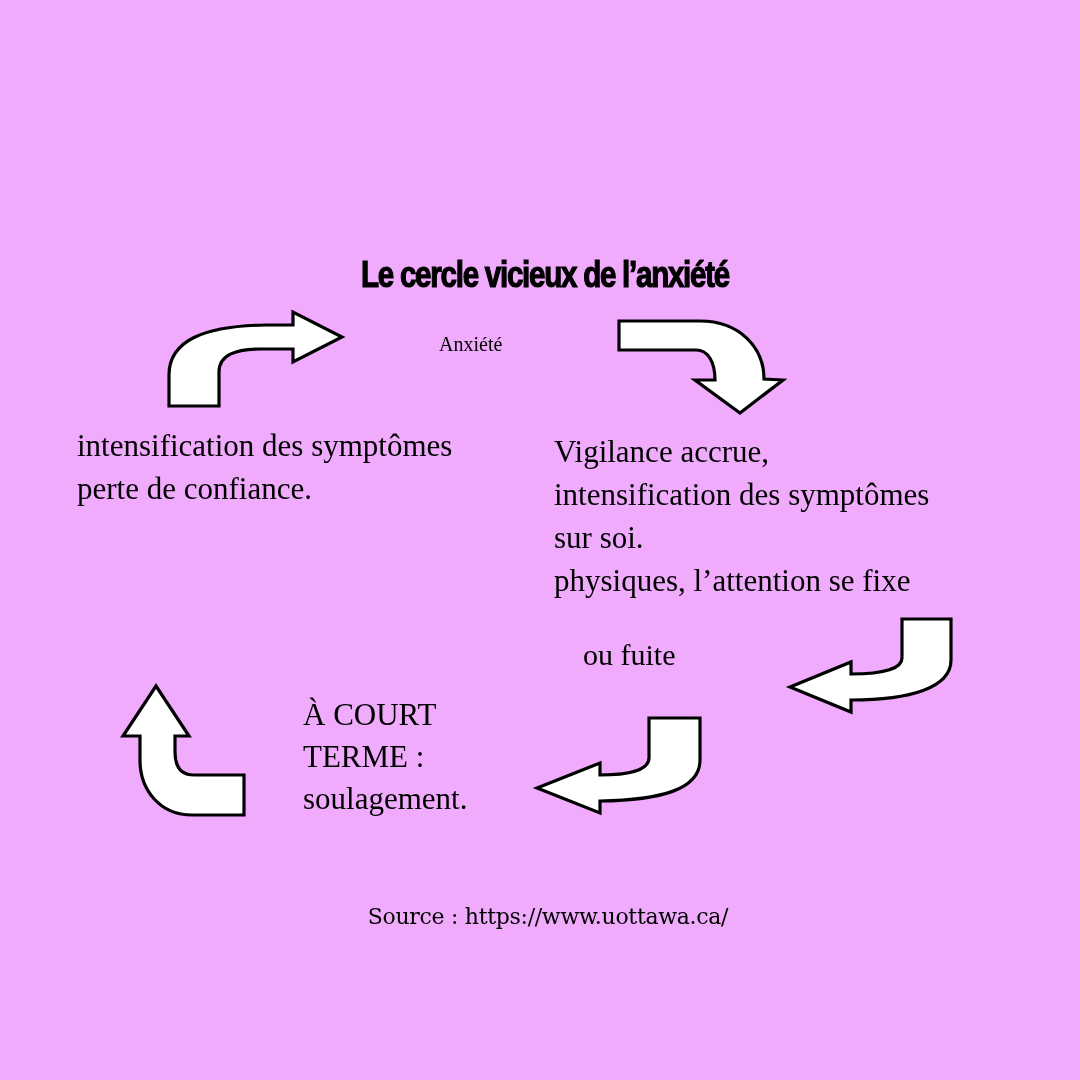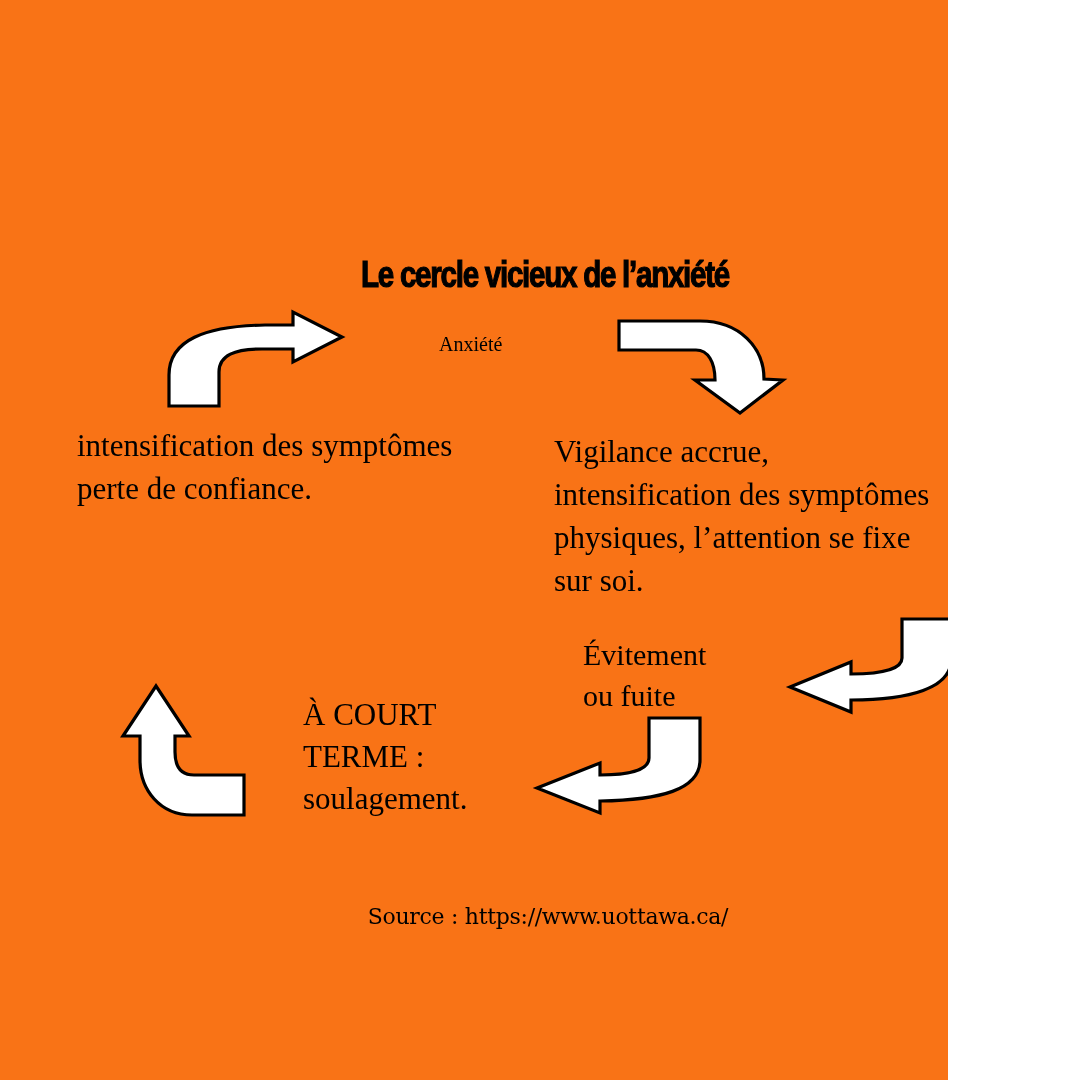--- a/index.html
+++ b/index.html
@@ -2,23 +2,23 @@
 <html><head>
   <meta charset="utf-8">
   <style>
     html, body {
       margin: 0;
       padding: 0;
       background: #ffffff;
     }
     #canvas {
       position: relative;
-      width: 948px;
+      width: 1080px;
       height: 1080px;
-      background: #f97316;
+      background: #f0abfc;
       overflow: hidden;
       color: #000000;
     }
     .title {
       position: absolute;
       left: 0;
       width: 1090px;
       top: 252px;
       text-align: center;
       font-family: "Liberation Sans", sans-serif;
@@ -103,26 +103,25 @@
     <path d="M649,718 L700,718 L700,760 C700,790 660,800 600,801 L600,813 L537,788 L600,763 L600,775 C635,775 649,768 649,758 Z"></path>
 
     <path d="M244,775 L244,815 L192,815 C160,815 140,790 140,760 L140,736 L123,736 L156,686 L189,736 L175,736 L175,752 C175,768 182,775 194,775 Z"></path>
   </svg>
 
   <div class="label anxiete">Anxiété</div>
 
   <div class="label block vigilance">
     <div>Vigilance accrue,</div>
     <div>intensification des symptômes</div>
+    <div>sur soi.</div>
     <div>physiques, l’attention se fixe</div>
-    <div>sur soi.</div>
   </div>
 
   <div class="label evitement">
-    <div>Évitement</div>
     <div>ou fuite</div>
   </div>
 
   <div class="label court-terme">
     <div>À COURT</div>
     <div>TERME :</div>
     <div>soulagement.</div>
   </div>
 
   <div class="label block long-terme">

